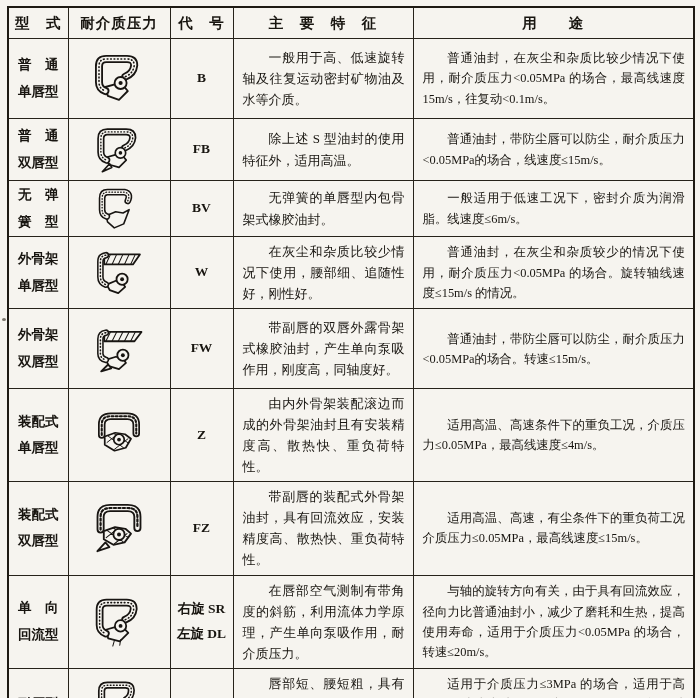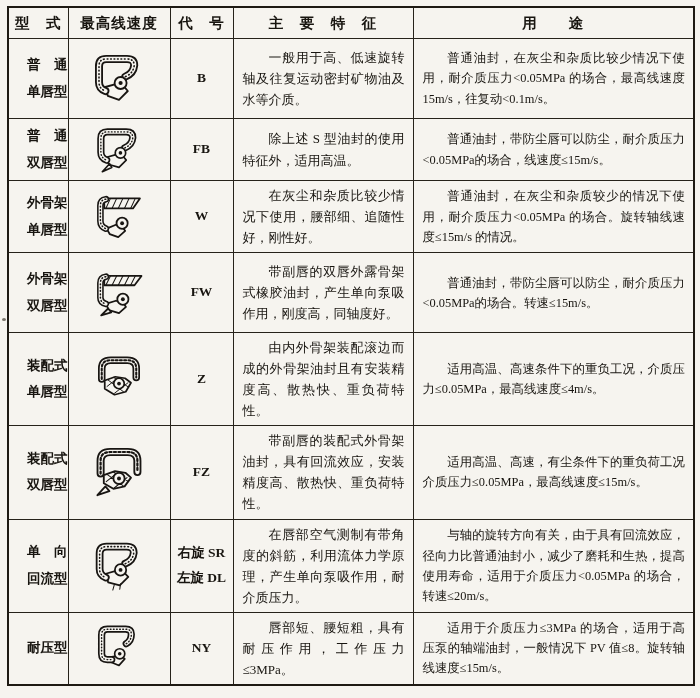--- a/index.html
+++ b/index.html
@@ -15,21 +15,21 @@
     border:2.6px solid #1e1a13;
   }
   th,td{border:1.6px solid #26221a;padding:0;vertical-align:middle;}
   th{
     height:30px;font-size:14.5px;font-weight:bold;
     letter-spacing:1px;
   }
   tr.r1{height:80px;} tr.r2{height:62px;} tr.r3{height:56px;}
   tr.r4{height:68px;} tr.r5{height:80px;} tr.r6{height:71px;}
   tr.r7{height:81px;} tr.r8{height:88px;} tr.r9{height:67px;}
-  .c-type{text-align:right;font-weight:bold;font-size:13.5px;line-height:1.95;}
+  .c-type{text-align:center;font-weight:bold;font-size:13.5px;line-height:1.95;}
   .c-code{text-align:center;font-size:13.5px;font-weight:bold;line-height:1.8;}
   .c-diag{text-align:center;}
   .para{
     font-size:12.4px;font-weight:normal;line-height:1.62;
     text-indent:2em;text-align:justify;padding:4px 8px 4px 9px;
   }
   .c-feat .para{font-size:13px;}
   
   svg.seal{display:block;margin:0 auto;}
   .o{fill:none;stroke:#181512;stroke-linecap:round;stroke-linejoin:round;}
@@ -55,21 +55,21 @@
     <colgroup>
       <col style="width:60px">
         <col style="width:102px">
         <col style="width:63px">
       <col style="width:180px">
         <col style="width:281px">
     </colgroup>
     <thead>
       <tr>
         <th>型　式</th>
-        <th>最高线速度</th>
+        <th>耐介质压力</th>
         <th>代　号</th>
         <th>主　要　特　征</th>
         <th>用　　途</th>
       </tr>
     </thead>
     <tbody>
 
       <tr class="r1">
         <td class="c-type">
           <div>普　通</div>
@@ -116,20 +116,43 @@
           <div>FB</div>
         </td>
         <td class="c-feat">
           <div class="para">除上述 S 型油封的使用特征外，适用高温。</div>
         </td>
         <td class="c-use">
           <div class="para">普通油封，带防尘唇可以防尘，耐介质压力&lt;0.05MPa的场合，线速度≤15m/s。</div>
         </td>
       </tr>
 
+      <tr class="r3">
+        <td class="c-type">
+          <div>无　弹</div>
+          <div>簧　型</div>
+        </td>
+        <td class="c-diag">
+          <svg class="seal" viewBox="0 0 100 80" width="72" height="54">
+            <path class="foot" d="M31,50 L45,44 56,46 65,41 57,62 43,68 33,59 Z"></path>
+            <path class="o tubeA" d="M63,28 Q68,17 58,15 L33,15 Q25,15 25,24 L25,41 Q25,49 32,51"></path>
+            <path class="o tubeB" d="M63,28 Q68,17 58,15 L33,15 Q25,15 25,24 L25,41 Q25,49 32,51"></path>
+            <path class="o dots" d="M63,28 Q68,17 58,15 L33,15 Q25,15 25,24 L25,41 Q25,49 32,51"></path>
+          </svg>
+        </td>
+        <td class="c-code">
+          <div>BV</div>
+        </td>
+        <td class="c-feat">
+          <div class="para">无弹簧的单唇型内包骨架式橡胶油封。</div>
+        </td>
+        <td class="c-use">
+          <div class="para">一般适用于低速工况下，密封介质为润滑脂。线速度≤6m/s。</div>
+        </td>
+      </tr>
 
       <tr class="r4">
         <td class="c-type">
           <div>外骨架</div>
           <div>单唇型</div>
         </td>
         <td class="c-diag">
           <svg class="seal" viewBox="0 0 100 80" width="80" height="62">
             <path class="foot" d="M34,55 L46,50 54,52 58,58 49,66 38,62 Z"></path>
             <path class="foot" d="M31,16 L77,16 68,29 31,29 Z"></path>

